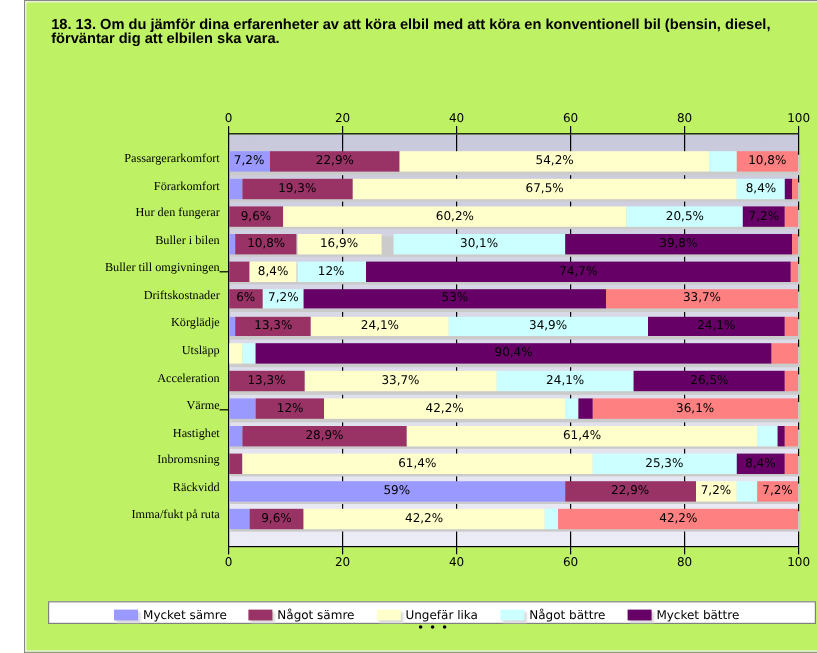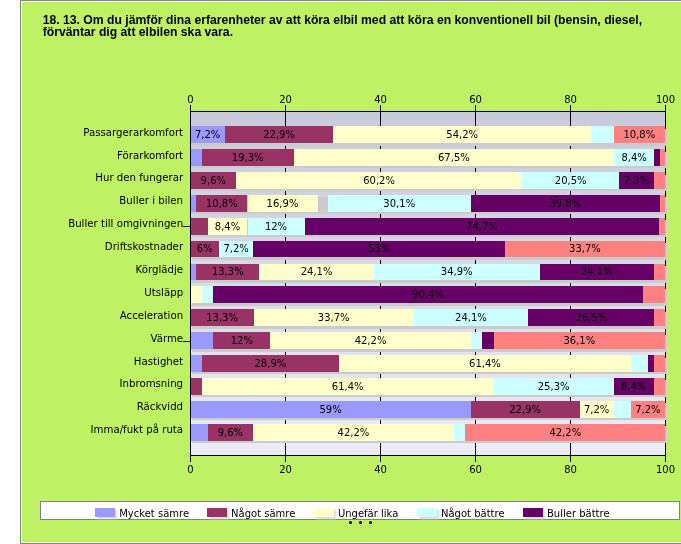--- a/index.html
+++ b/index.html
@@ -35,21 +35,21 @@
   #axis-left{left:-0.5px;top:-1px;width:1px;height:345px;}
   #axis-right{left:474.5px;top:-1px;width:1px;height:345px;}
 
   .tick-top{position:absolute;width:1px;height:6px;background:#000000;top:-7px;}
   .tick-bot{position:absolute;width:1px;height:6px;background:#000000;top:344px;}
   .xlab{position:absolute;font-size:10px;color:#000;text-align:center;width:40px;}
   .xlab-top{top:-18px;}
   .xlab-bot{top:352px;}
 
   .catlab{position:absolute;right:0;font-size:10.2px;color:#000;
-          text-align:left;white-space:nowrap;line-height:11px;}
+          text-align:left;white-space:nowrap;line-height:11px;font-family:Liberation Serif, serif;}
   #catlabels{position:absolute;left:-1000px;top:0;width:992.6px;height:100%;}
   #catticks{position:absolute;left:-7.5px;top:0;width:7px;height:100%;}
   .cattick{position:absolute;right:0px;width:7px;height:1px;background:#000000;}
 
   .bar{position:absolute;left:0;height:16.8px;}
   .barsh{position:absolute;height:16.8px;background:#cbcbcb;}
   .seg{position:absolute;top:0;height:16.8px;box-sizing:border-box;}
   .seg .lbl{position:absolute;left:0;top:0.8px;width:100%;height:16.8px;
             line-height:16.8px;text-align:center;font-size:10px;color:#000;
             white-space:nowrap;overflow:visible;}
@@ -371,21 +371,21 @@
             <span class="lgtx">Ungefär lika</span>
           </div>
           <div class="lgitem" style="left: 376px;">
             <span class="lgsw-sh"></span>
             <span class="lgsw" style="background: rgb(204, 255, 255);"></span>
             <span class="lgtx">Något bättre</span>
           </div>
           <div class="lgitem" style="left: 482px;">
             <span class="lgsw-sh"></span>
             <span class="lgsw" style="background: rgb(102, 0, 102);"></span>
-            <span class="lgtx">Buller bättre</span>
+            <span class="lgtx">Mycket bättre</span>
           </div>
         </div>
     <div id="legend-dots">
           <span class="dot" style="left: 307.8px; top: 19.1px;"></span>
           <span class="dot" style="left: 317.8px; top: 19.1px;"></span>
           <span class="dot" style="left: 327.8px; top: 19.1px;"></span>
         </div>
   </div>
 
  </div>

